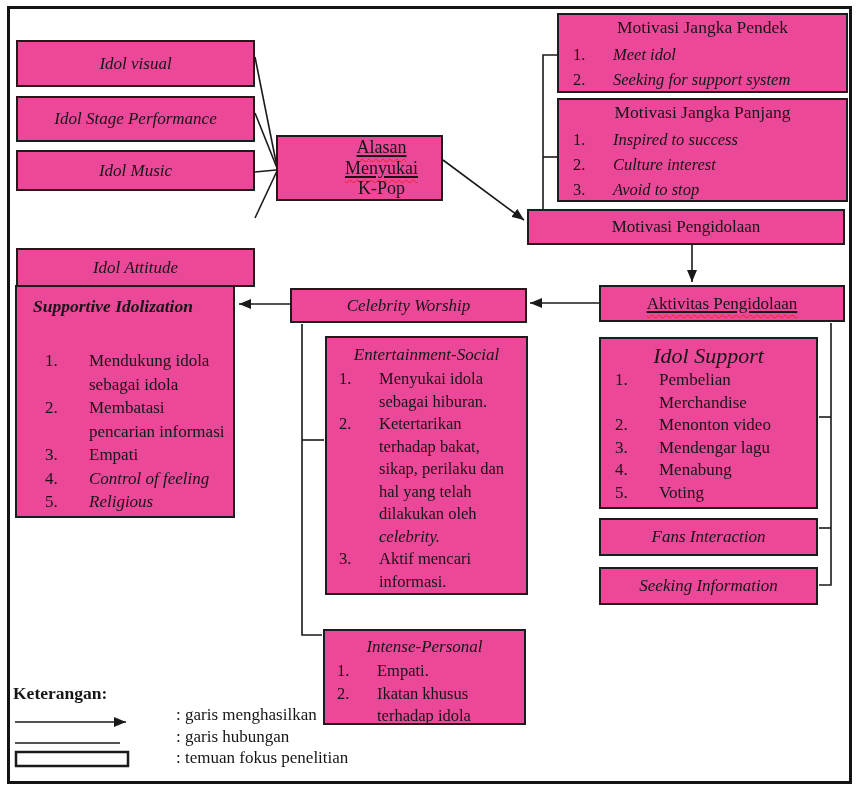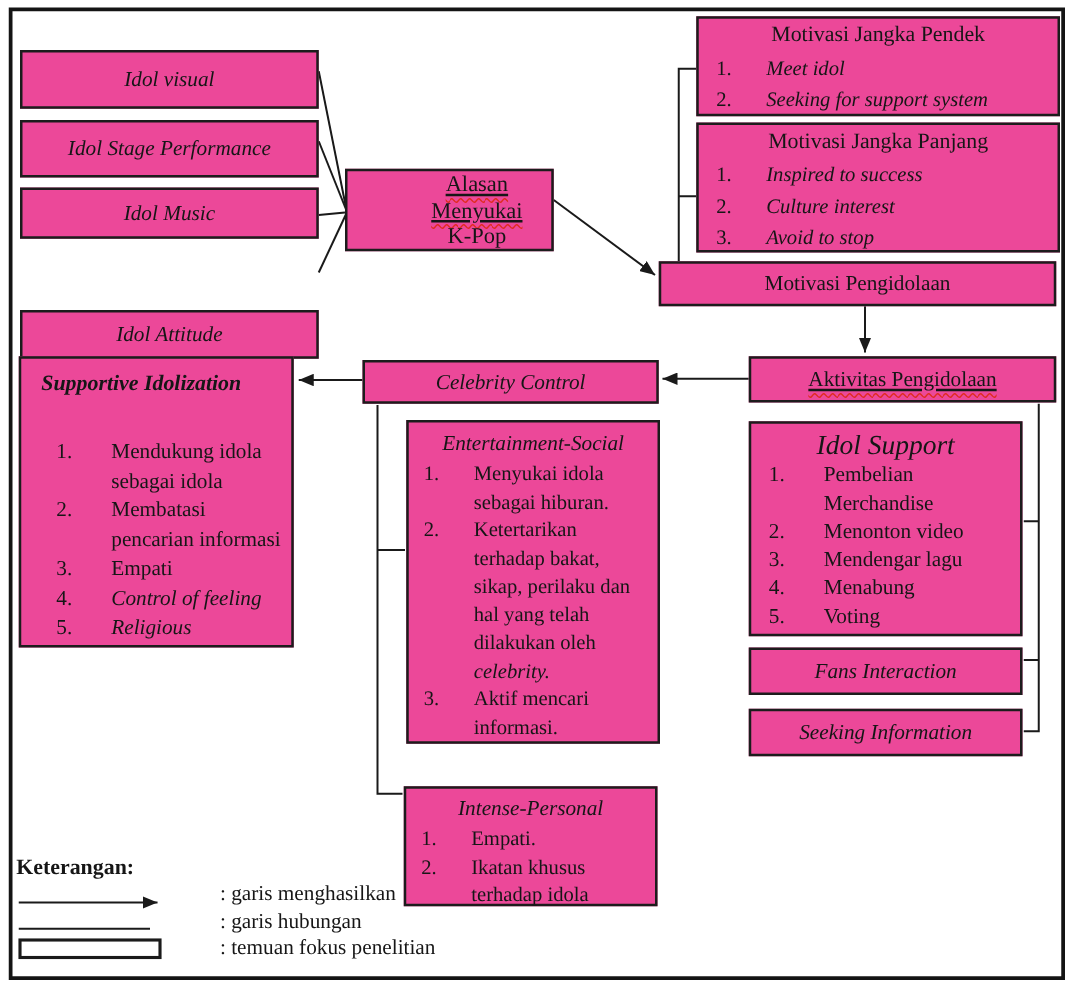--- a/index.html
+++ b/index.html
@@ -130,21 +130,21 @@
 
   <div class="box clabel" style="left:527px;top:209px;width:318px;height:36px;">
     <span>Motivasi Pengidolaan</span>
   </div>
 
   <div class="box clabel" style="left:599px;top:285px;width:246px;height:37px;">
     <span class="misspell"><span class="ul">Aktivitas Pengidolaan</span></span>
   </div>
 
   <div class="box clabel italic" style="left:290px;top:288px;width:237px;height:35px;">
-    <span>Celebrity Control</span>
+    <span>Celebrity Worship</span>
   </div>
 
   <div class="box" style="left:15px;top:285px;width:220px;height:233px;padding-top:6px;">
     <div class="left-title">Supportive Idolization</div>
     <ol class="nlist ls-support" style="margin-top:26px;padding-left:28px;">
       <li>
           <span>Mendukung idola sebagai idola</span>
         </li>
       <li>
           <span>Membatasi pencarian informasi</span>

